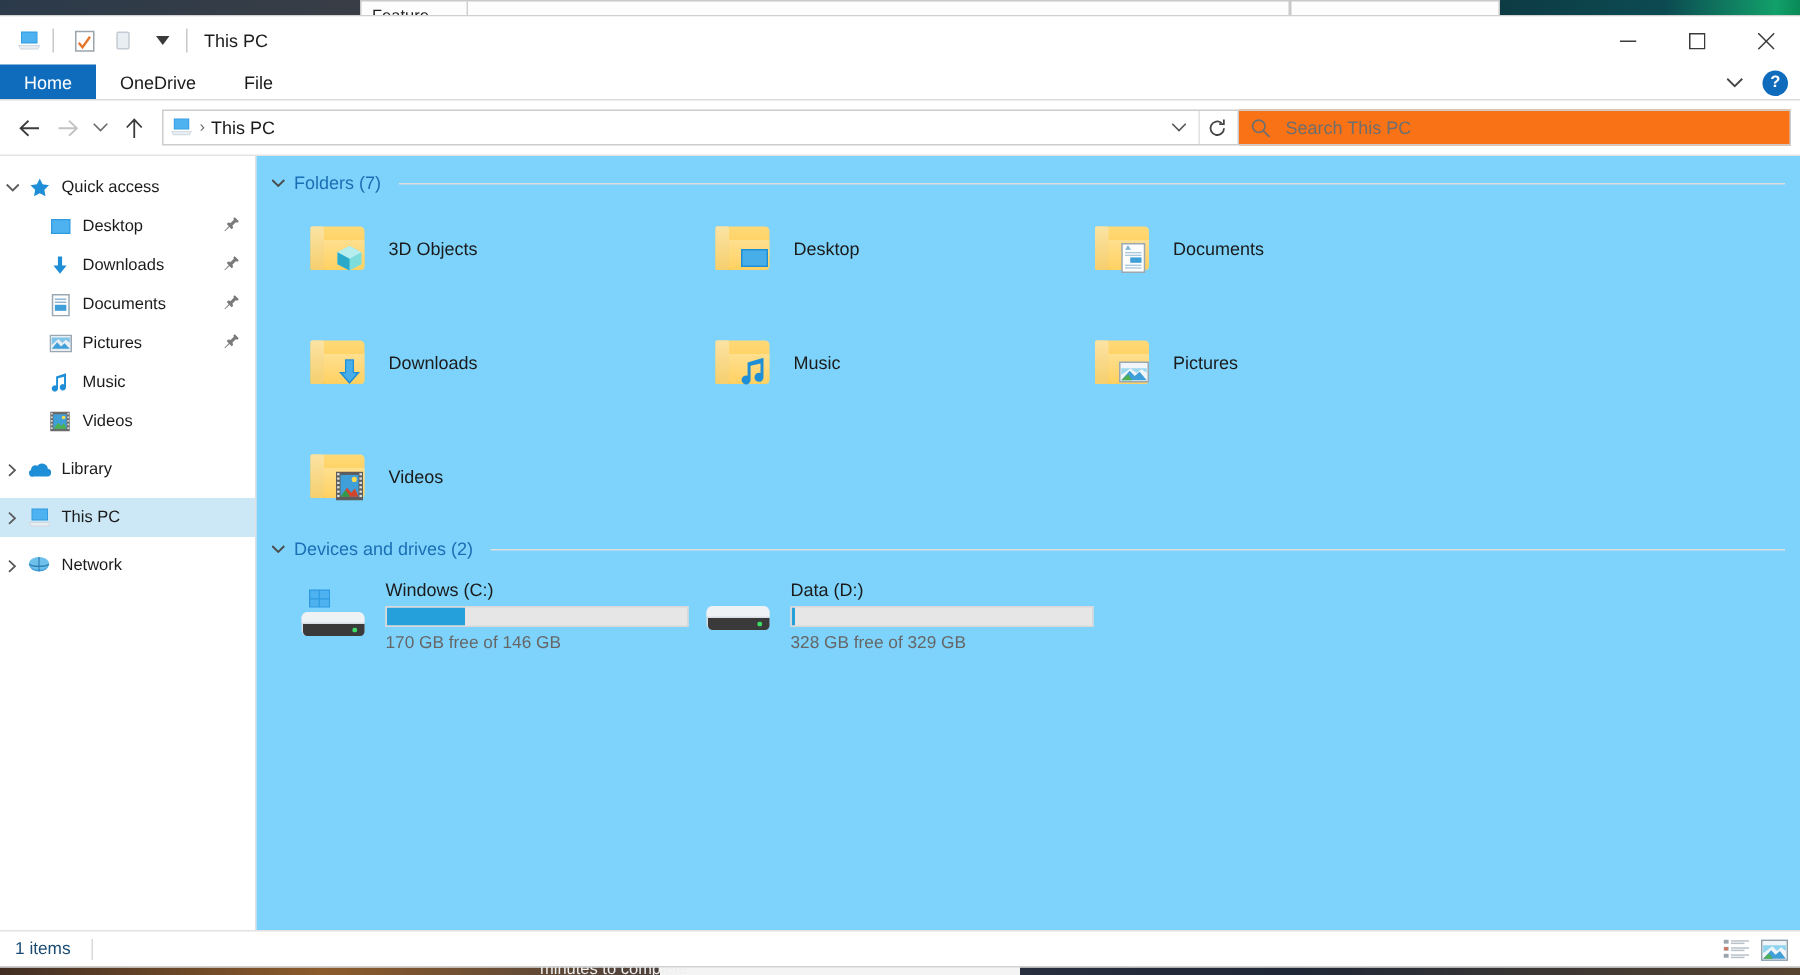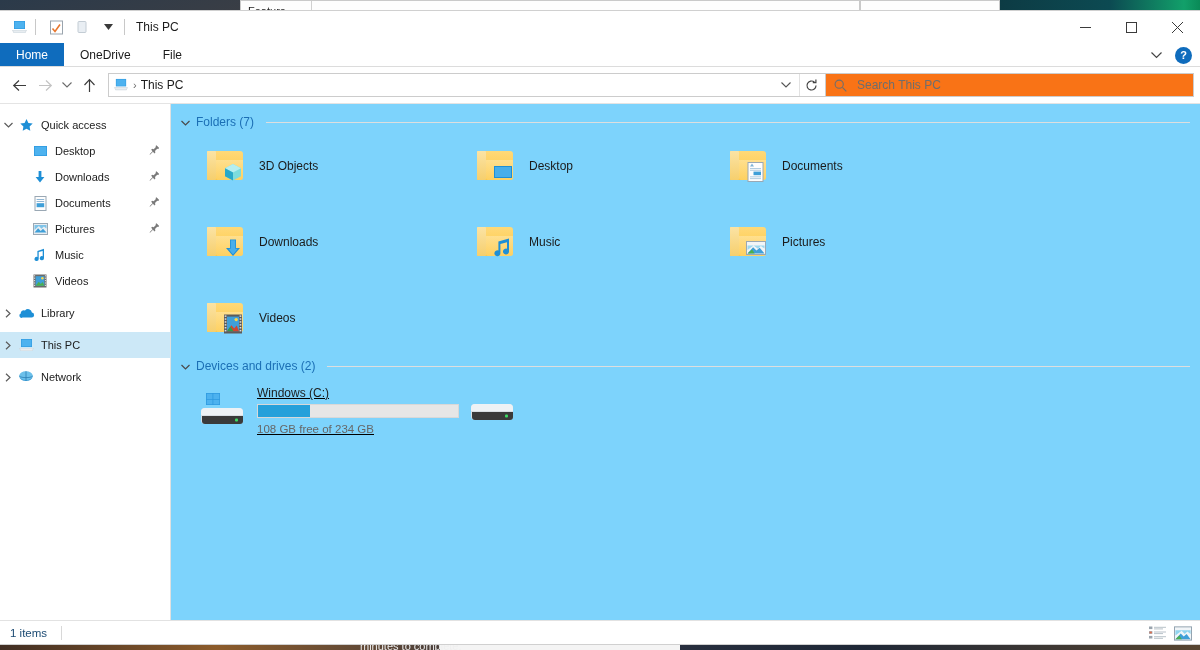--- a/index.html
+++ b/index.html
@@ -251,21 +251,20 @@
   
   .drive-grid {
     display: grid;
     grid-template-columns: 270px 270px;
     margin-left: 18px;
     margin-top: 4px;
   }
   .drive-tile {
     display:flex; align-items:flex-start; gap:10px;
     height: 62px;
-    text-decoration: underline;
   }
   .drive-icon { width:48px; flex:0 0 48px; height:48px; position:relative; margin-top:10px;}
   .drive-info { padding-top: 6px; }
   .drive-name { font-size:12px; color:#1b1b1b; margin-bottom:4px; }
   .drive-bar {
     width: 202px; height: 14px;
     background: #e6e6e6;
     border: 1px solid #d8d8d8;
     position: relative;
     overflow: hidden;
@@ -795,32 +794,39 @@
               <path d="M6 18h34a4 4 0 0 1 4 4v3H2v-3a4 4 0 0 1 4-4z" fill="#eef2f5"></path>
               <path d="M3 26h41v5a3 3 0 0 1-3 3H6a3 3 0 0 1-3-3z" fill="#3a3a3a"></path>
               <rect x="36" y="28.5" width="3" height="3" rx="1" fill="#3ddc64"></rect>
             </svg>
           </span>
           <span class="drive-info">
             <div class="drive-name">Windows (C:)</div>
             <div class="drive-bar">
               <div class="drive-bar-fill" id="drive0-fill" style="width: 26%;"></div>
             </div>
-            <div class="drive-free">108 GB free of 234 GB</div>
+            <div class="drive-free">170 GB free of 146 GB</div>
           </span>
         </div>
 
         <div class="drive-tile">
           <span class="drive-icon">
             <svg width="48" height="40" viewBox="0 0 48 40">
               <path d="M6 14h34a4 4 0 0 1 4 4v8a4 4 0 0 1-4 4H6a4 4 0 0 1-4-4v-8a4 4 0 0 1 4-4z" fill="#d9dfe4"></path>
               <path d="M6 14h34a4 4 0 0 1 4 4v3H2v-3a4 4 0 0 1 4-4z" fill="#eef2f5"></path>
               <path d="M3 22h41v5a3 3 0 0 1-3 3H6a3 3 0 0 1-3-3z" fill="#3a3a3a"></path>
               <rect x="36" y="24.5" width="3" height="3" rx="1" fill="#3ddc64"></rect>
             </svg>
+          </span>
+          <span class="drive-info">
+            <div class="drive-name">Data (D:)</div>
+            <div class="drive-bar">
+              <div class="drive-bar-fill" id="drive1-fill" style="width: 1%;"></div>
+            </div>
+            <div class="drive-free">328 GB free of 329 GB</div>
           </span>
         </div>
       </div>
 
     </div>
   </div>
 
   <div id="status-bar">
     <span id="status-text">1 items</span>
     <span id="status-sep"></span>

